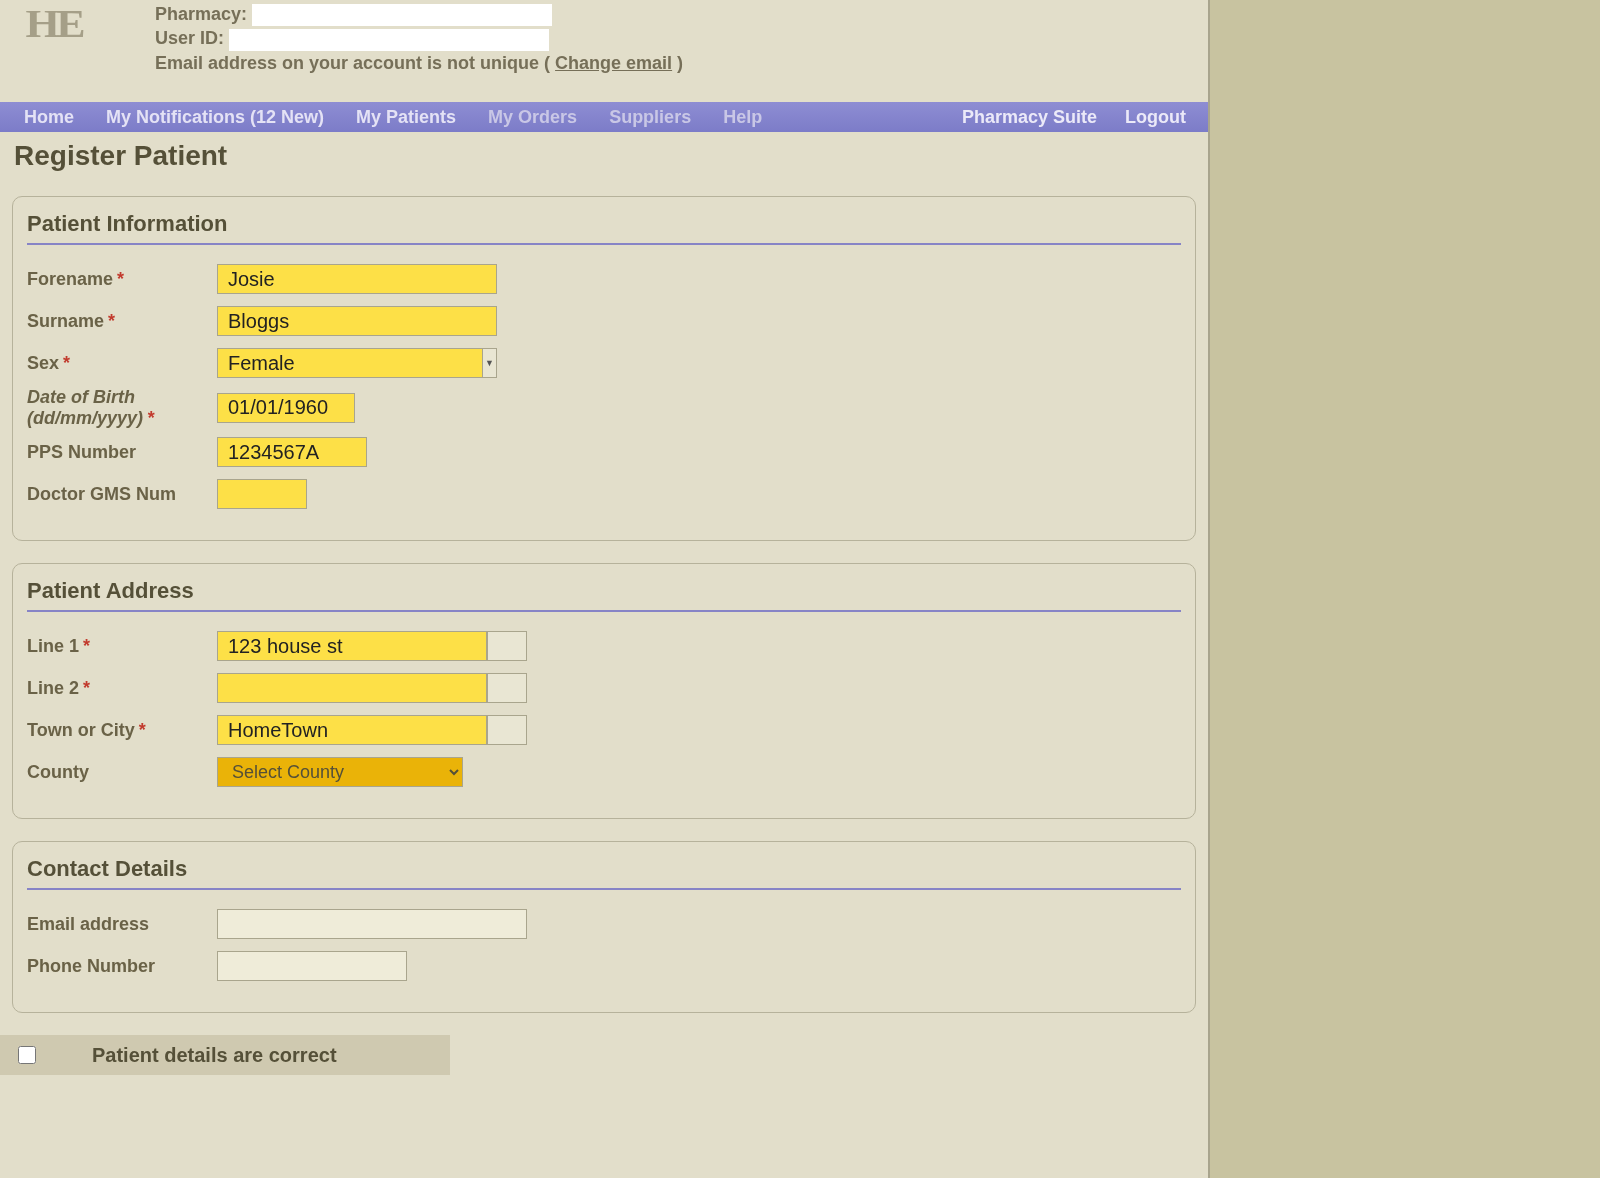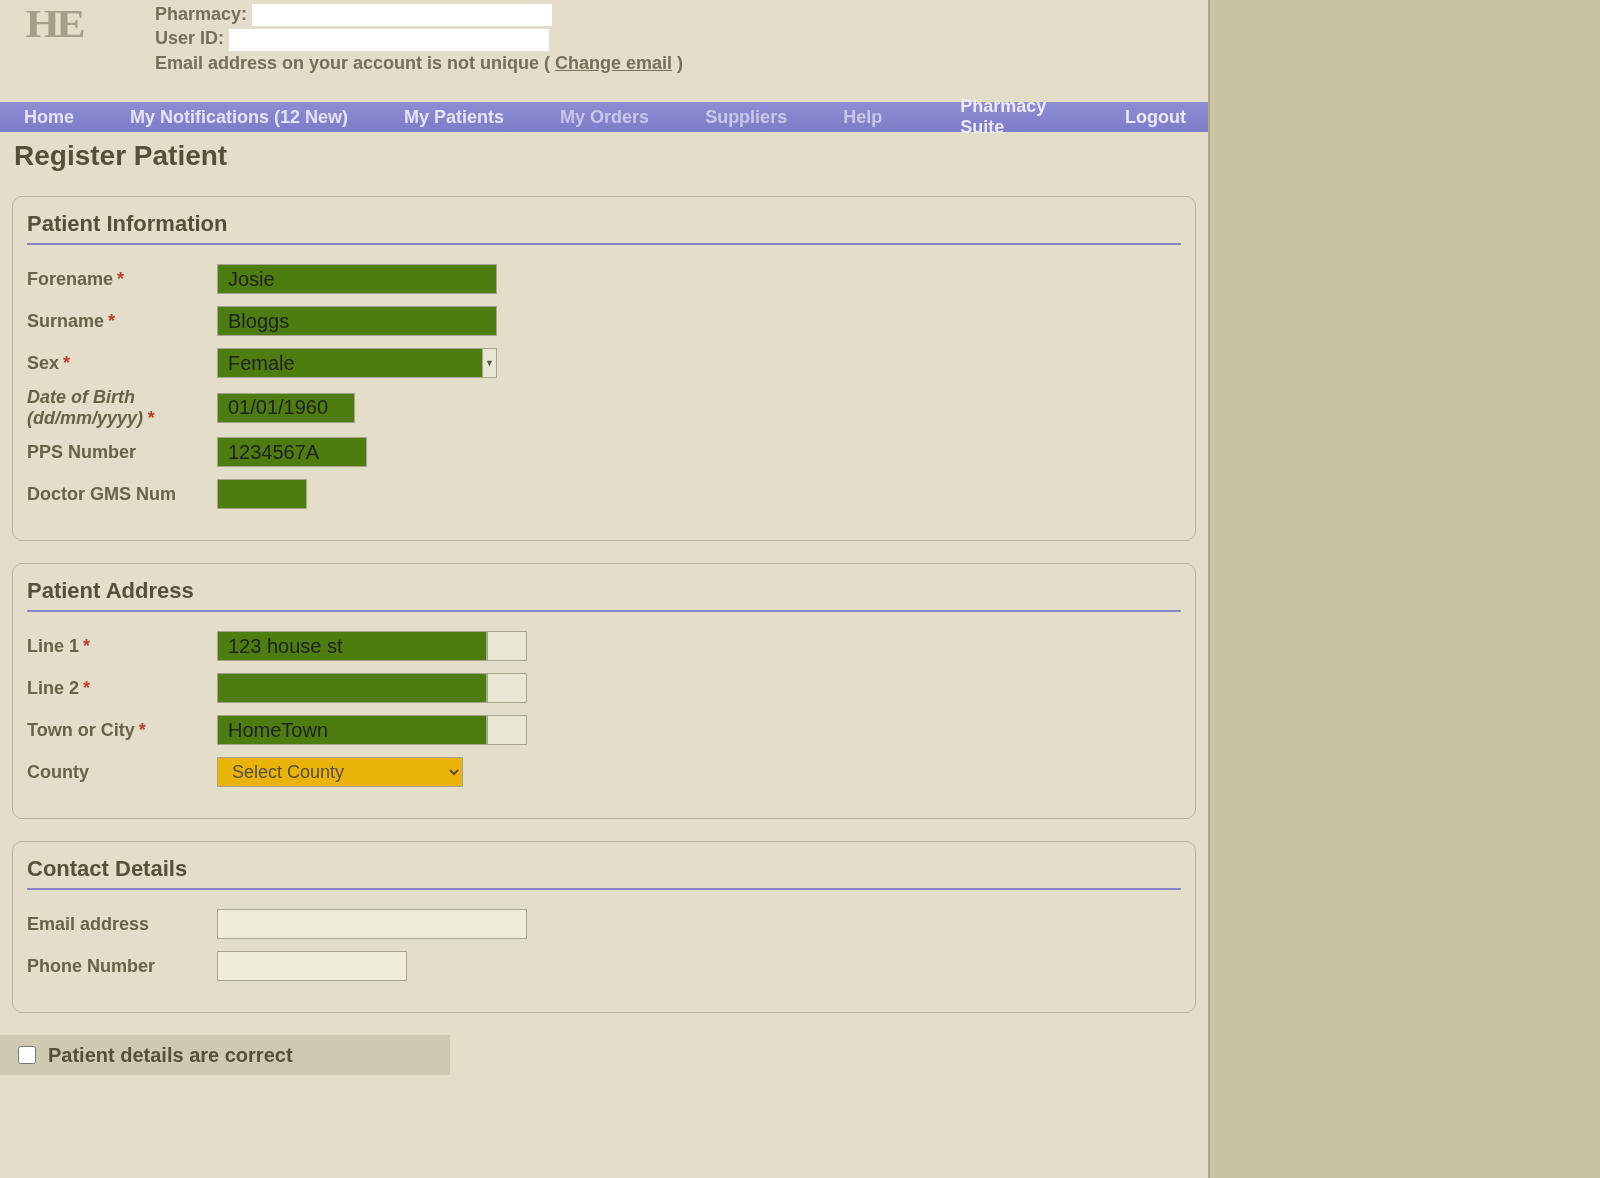--- a/index.html
+++ b/index.html
@@ -65,21 +65,20 @@
   
   .nav {
     display: flex;
     align-items: center;
     height: 30px;
     background: linear-gradient(#8e8dd3, #7c7cc8);
     color: #e7e6f6;
     font-size: 18px;
     font-weight: bold;
     padding: 0 8px;
-    gap: 24px;
   }
   .nav .item {
     padding: 0 16px;
     white-space: nowrap;
     cursor: pointer;
     color: #e4e2f5;
   }
   .nav .item.dim { color: #c9c7e6; }
   .nav .spacer { flex: 1; }
   .nav .right { color: #ebe9f8; padding: 0 14px; cursor: pointer; }
@@ -121,21 +120,21 @@
     font-weight: bold;
     color: #6a6247;
   }
   .field-row .label.two-line { line-height: 1.15; font-style: italic; }
   .req { color: #c23b2e; font-weight: bold; margin-left: 4px;}
 
   .field-row input.text,
   .field-row select.text {
     height: 30px;
     border: 1px solid #a9a58d;
-    background: #4d7c0f;
+    background: #fde047;
     font-size: 20px;
     padding: 2px 10px;
     color: #222;
   }
   .field-row input.text.w-lg { width: 280px; }
   .field-row input.text.w-sm { width: 120px; }
 
   .field-row select.text { width: 246px; background:#eab308; color:#555038; font-size:18px;}
 
   
@@ -162,20 +161,21 @@
   .confirm-bar {
     margin: 8px 0 0 0;
     padding: 8px 14px;
     background: #cfc9b0;
     display: flex;
     align-items: center;
     font-size: 20px;
     font-weight: bold;
     color: #555038;
     width: 450px;
+    gap: 44px;
   }
   .confirm-bar input[type=checkbox]{
     width: 18px; height: 18px; margin-right: 12px;
   }
 </style>
 </head>
 <body>
 
 <div class="app">
 

